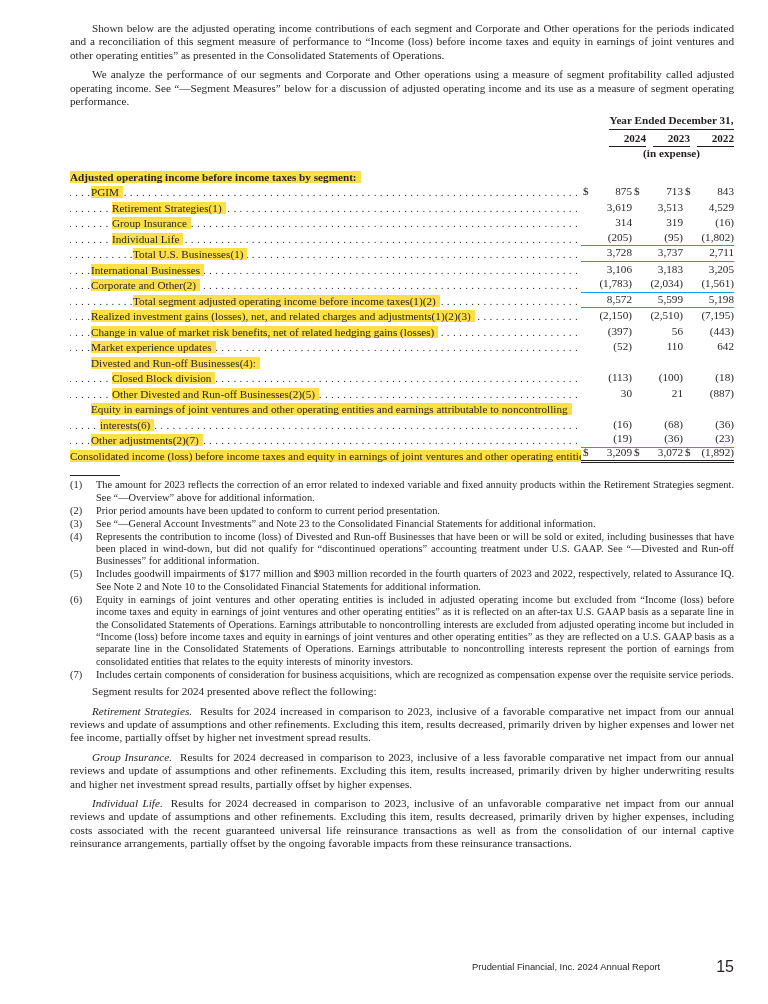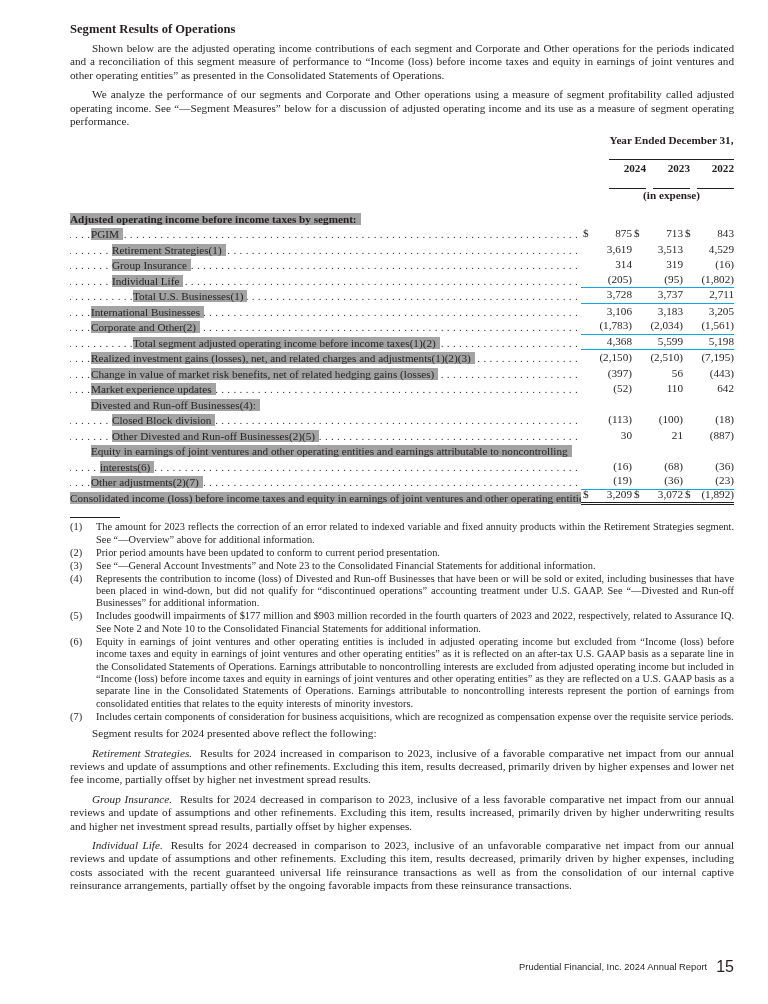--- a/index.html
+++ b/index.html
@@ -8,28 +8,28 @@
     font-family: "Liberation Serif", "DejaVu Serif", serif;
     color: #231f20; font-size: 11.2px; line-height: 13.4px;
   }
   .page { position: absolute; left: 70px; top: 22px; width: 664px; }
   h2 { font-size: 12.6px; font-weight: bold; margin: 0 0 5px 0; line-height: 15px; }
   p.para { margin: 0 0 6px 0; text-indent: 22px; text-align: justify; }
 
   
   .fin { width: 664px; position: relative; }
   .hdr-row { display: flex; justify-content: flex-end; }
-  .hdr-yearended { width: 125px; text-align: center; font-weight: bold; border-bottom: 1px solid #231f20; padding-bottom: 11px; margin-bottom: 2px; }
+  .hdr-yearended { width: 125px; text-align: center; font-weight: bold; border-bottom: 1px solid #231f20; padding-bottom: 1px; margin-bottom: 2px; }
   .hdr-years { display: flex; justify-content: flex-end; }
-  .hdr-year { width: 37px; text-align: right; font-weight: bold; border-bottom: 1px solid #231f20; margin-left: 7px; padding-bottom: 13px; }
+  .hdr-year { width: 37px; text-align: right; font-weight: bold; border-bottom: 1px solid #231f20; margin-left: 7px; padding-bottom: 1px; }
   .hdr-unit { width: 125px; text-align: center; font-weight: bold; margin-bottom: 4px; }
   .row { display: flex; align-items: flex-end; height: 15.5px; }
   .lbl { flex: 1; position: relative; overflow: hidden; white-space: nowrap; }
   .lbl .dots { position: absolute; right: 0; bottom: 0; letter-spacing: 3.3px; color: #231f20; }
-  .lbl .txt { background: #a3a3a3; position: relative; z-index: 1; padding-right: 4px; }
+  .lbl .txt { background: #fde047; position: relative; z-index: 1; padding-right: 4px; }
   .ind1 { padding-left: 21px; }
   .ind2 { padding-left: 42px; }
   .ind3 { padding-left: 63px; }
   .cells { display: flex; }
   .cell { width: 44px; text-align: right; margin-left: 0; position: relative; box-sizing: border-box; padding-bottom: 1px; }
   .cell.w1 { width: 51px; }
   .cell .dl { position: absolute; left: 2px; }
   .ul { border-bottom: 1px solid #0ea5e9; }
   .dbl { border-bottom: 3px double #231f20; }
   .bold { font-weight: bold; }
@@ -38,29 +38,28 @@
   .fn { display: flex; font-size: 10.4px; line-height: 12.4px; margin-bottom: 0.6px; }
   .fn .num { width: 26px; flex: none; }
   .fn .ftxt { flex: 1; text-align: justify; }
   .seg-intro { margin: 4px 0 6px 0; text-indent: 22px; }
   .segp { margin: 0 0 6px 0; text-indent: 22px; text-align: justify; }
   .segp i { margin-right: 8px; }
 
   .footer {
     position: absolute; right: 34px; top: 960px;
     font-family: "Liberation Sans", "DejaVu Sans", sans-serif; font-size: 9.4px; color: #231f20;
-    display: flex; align-items: flex-end;
+    display: flex; align-items: flex-end; gap: 47px;
   }
   .footer .pg { font-size: 16px; margin-left: 9px; }
 </style>
 </head>
 <body>
 
 <div class="page">
-  <h2>Segment Results of Operations</h2>
   <p class="para">Shown below are the adjusted operating income contributions of each segment and Corporate and Other operations for the periods indicated and a reconciliation of this segment measure of performance to “Income (loss) before income taxes and equity in earnings of joint ventures and other operating entities” as presented in the Consolidated Statements of Operations.</p>
   <p class="para">We analyze the performance of our segments and Corporate and Other operations using a measure of segment profitability called adjusted operating income. See “—Segment Measures” below for a discussion of adjusted operating income and its use as a measure of segment operating performance.</p>
 
   <div class="fin">
     <div class="hdr-row">
         <div class="hdr-yearended">Year Ended December 31,</div>
       </div>
     <div class="hdr-years">
       <div class="hdr-year">2024</div>
       <div class="hdr-year">2023</div>
@@ -134,21 +133,21 @@
       <div class="cells">
         <div class="cell w1 ul">(1,783)</div>
         <div class="cell w1 ul">(2,034)</div>
         <div class="cell w1 ul">(1,561)</div>
       </div>
     </div>
 
     <div class="row">
       <div class="lbl ind3"><span class="dots">..........................................................................................................................</span><span class="txt">Total segment adjusted operating income before income taxes(1)(2)</span></div>
       <div class="cells">
-        <div class="cell w1 ul">4,368</div>
+        <div class="cell w1 ul">8,572</div>
         <div class="cell w1 ul">5,599</div>
         <div class="cell w1 ul">5,198</div>
       </div>
     </div>
 
 
     <div class="row">
       <div class="lbl ind1"><span class="dots">..........................................................................................................................</span><span class="txt">Realized investment gains (losses), net, and related charges and adjustments(1)(2)(3)</span></div>
       <div class="cells">
         <div class="cell w1">(2,150)</div>

